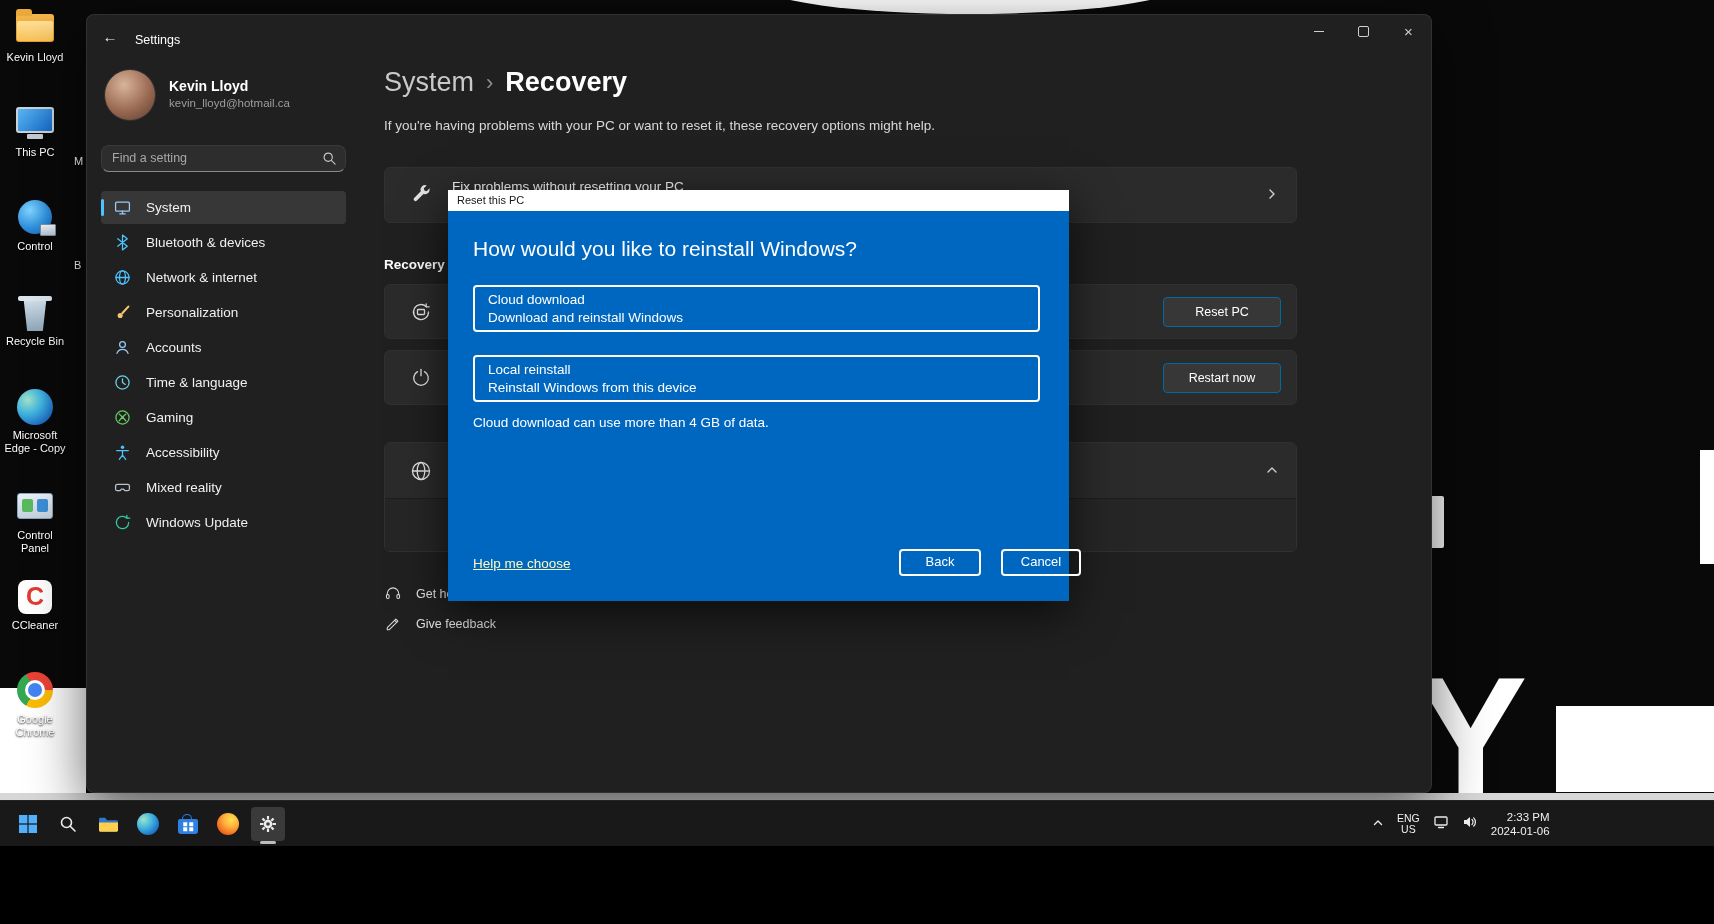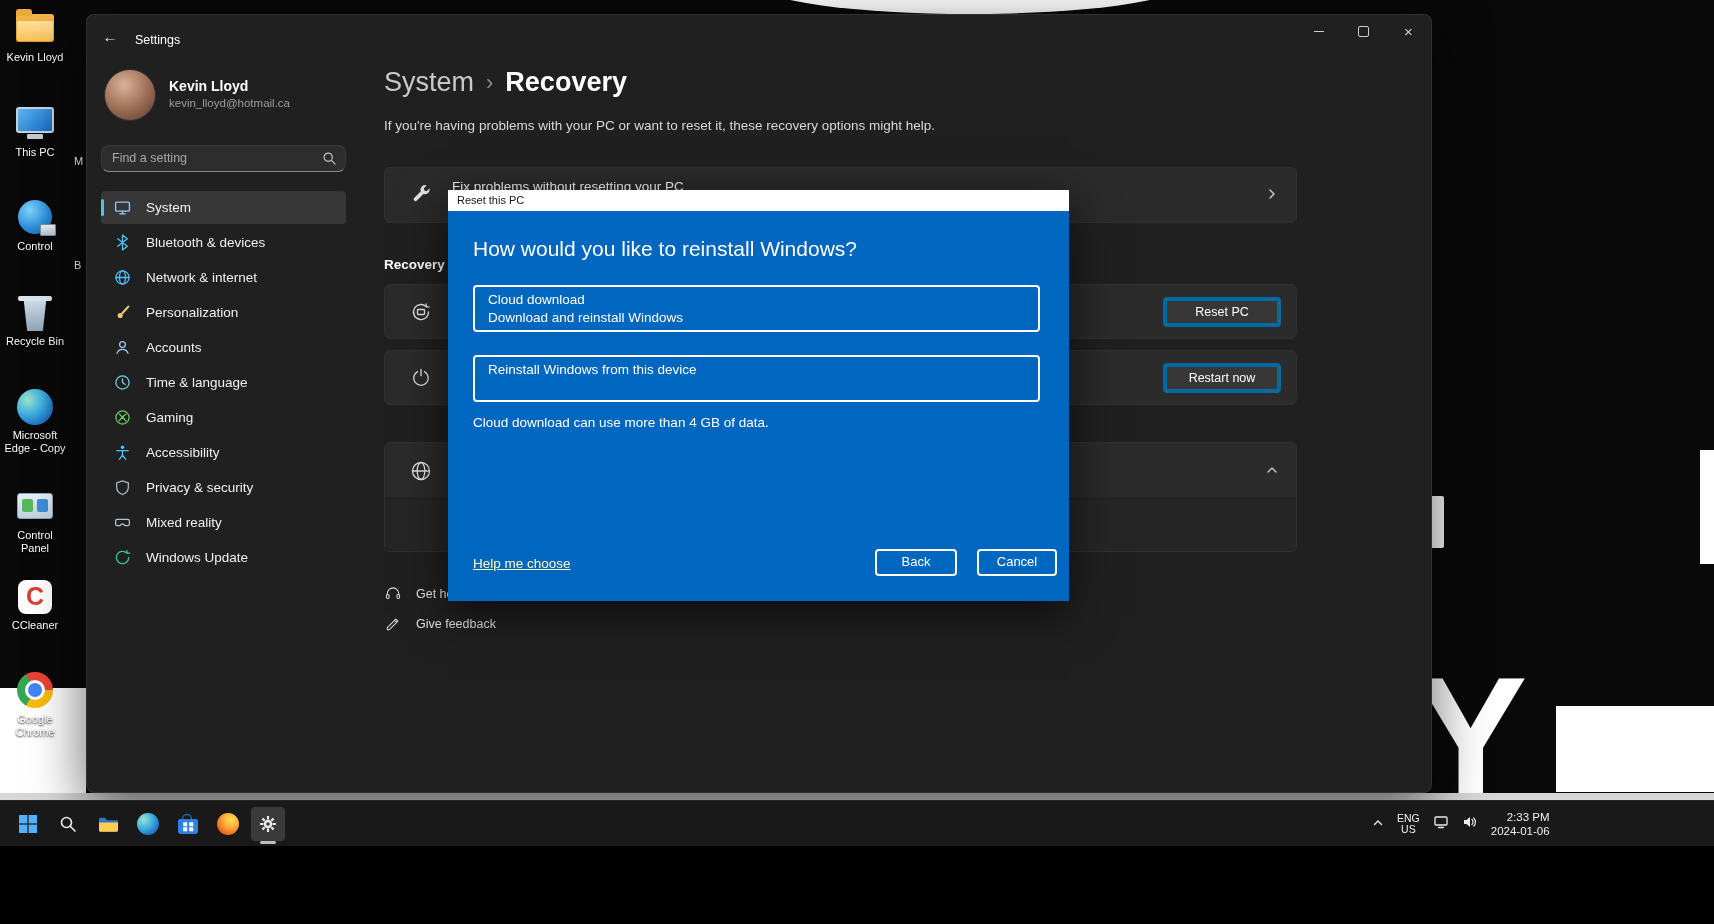--- a/index.html
+++ b/index.html
@@ -93,21 +93,21 @@
   .crumb-cur{font-size:27px;color:#fff;font-weight:600;}
   .intro{position:absolute;left:0;top:103px;font-size:13.5px;color:#d8d8d8;}
   .card{position:absolute;left:0;width:913px;background:#2b2b2b;border:1px solid #313131;border-radius:6px;
         box-sizing:border-box;display:flex;align-items:center;padding:0 16px 0 24px;gap:19px;overflow:hidden;}
   .card-icon{width:24px;height:24px;flex:0 0 auto;display:grid;place-items:center;}
   .card-icon svg{stroke:#e4e4e4;fill:none;stroke-width:1.3;stroke-linecap:round;stroke-linejoin:round;}
   .card-text{flex:1 1 auto;min-width:0;}
   .card-title{font-size:13.5px;color:#f2f2f2;white-space:nowrap;}
   .card-sub{font-size:12px;color:#9e9e9e;margin-top:3px;white-space:nowrap;}
   .section-label{position:absolute;left:0;top:242px;font-size:13.5px;font-weight:600;color:#fff;}
-  .btn{position:absolute;right:15px;top:12px;width:118px;height:30px;background:#373737;border:4px solid #0369a1;
+  .btn{position:absolute;right:15px;top:12px;width:118px;height:30px;background:#373737;border:1px solid #0369a1;
        border-radius:4px;color:#fff;font-size:12.5px;display:grid;place-items:center;box-sizing:border-box;}
   .chev{position:absolute;right:18px;top:50%;transform:translateY(-50%);}
   .expander{position:absolute;left:0;top:427px;width:913px;height:110px;border:1px solid #313131;border-radius:6px;
             box-sizing:border-box;overflow:hidden;}
   .exp-head{height:55px;background:#2b2b2b;display:flex;align-items:center;padding:0 16px 0 24px;gap:19px;position:relative;}
   .exp-body{height:55px;background:#262626;border-top:1px solid #1d1d1d;display:flex;align-items:center;padding-left:67px;box-sizing:border-box;}
   .weblink{font-size:12.5px;color:#8ab8e8;text-decoration:underline;white-space:nowrap;}
   .help-row{position:absolute;left:0;display:flex;align-items:center;gap:14px;}
   .help-row svg{stroke:#d9d9d9;fill:none;stroke-width:1.3;stroke-linecap:round;stroke-linejoin:round;}
   .help-label{font-size:12.5px;color:#e4e4e4;}
@@ -117,21 +117,21 @@
   .dlg-cap{height:21px;background:#fff;color:#161616;font-size:11px;line-height:21px;padding-left:9px;}
   .dlg-body{position:absolute;left:0;top:21px;right:0;bottom:0;background:#0067c0;}
   .dlg-head{position:absolute;left:25px;top:26px;font-size:21px;font-weight:400;color:#fff;}
   .dlg-opt{position:absolute;left:25px;width:567px;height:47px;border:2px solid #fff;border-radius:4px;
            box-sizing:border-box;padding:4px 13px;color:#fff;text-align:left;background:transparent;}
   .dlg-opt-title{font-size:13.5px;font-weight:400;line-height:18px;}
   .dlg-opt-sub{font-size:13.5px;line-height:18px;}
   .dlg-note{position:absolute;left:25px;top:204px;font-size:13.5px;color:#fff;}
   .dlg-help{position:absolute;left:25px;top:345px;font-size:13.5px;color:#fef9c3;text-decoration:underline;}
   .dlg-btn{position:absolute;top:338px;height:27px;border:2px solid #fff;border-radius:4px;background:transparent;
-           color:#fff;font-size:13px;line-height:22px;text-align:center;box-sizing:border-box;}
+           color:#fff;font-size:13px;line-height:22px;text-align:center;box-sizing:border-box;margin-left:24px;}
 
   
   .taskbar{position:absolute;left:0;top:800px;width:1714px;height:46px;background:#191919;
            border-top:1px solid rgba(255,255,255,.05);z-index:10;box-sizing:border-box;}
   .tb-group{position:absolute;left:8px;top:0;height:46px;display:flex;}
   .tb-btn{width:40px;height:46px;display:grid;place-items:center;position:relative;}
   .tb-btn.active .tb-wrap{background:#3a3a3a;border-radius:4px;}
   .tb-wrap{width:34px;height:34px;display:grid;place-items:center;}
   .tb-underline{position:absolute;bottom:3px;left:50%;transform:translateX(-50%);width:16px;height:3px;border-radius:2px;background:#bdbdbd;}
   .tb-edge{width:22px;height:22px;border-radius:50%;display:block;
@@ -312,28 +312,20 @@
         <div class="nav-item">
           <span class="nav-icon" style="color:#4cc2ff">
               <svg width="17" height="17" viewBox="0 0 16 16">
                 <circle cx="8" cy="3" r="1.6" fill="currentColor" stroke="none"></circle>
                 <path d="M2.5 6.2h11M8 6.2v4.2M8 10.4L5 14.5M8 10.4l3 4.1"></path>
               </svg>
             </span>
           <span class="nav-label">Accessibility</span>
         </div>
         <div class="nav-item">
-          <span class="nav-icon" style="color:#a8b6c6">
-              <svg width="17" height="17" viewBox="0 0 16 16">
-                <path d="M8 1.8l5.5 1.9v4.1c0 3.4-2.3 5.7-5.5 6.8-3.2-1.1-5.5-3.4-5.5-6.8V3.7z"></path>
-              </svg>
-            </span>
-          <span class="nav-label">Privacy &amp; security</span>
-        </div>
-        <div class="nav-item">
           <span class="nav-icon" style="color:#b9c4cf">
               <svg width="17" height="17" viewBox="0 0 16 16">
                 <path d="M3.2 5h9.6A1.7 1.7 0 0 1 14.5 6.7v2.6A1.7 1.7 0 0 1 12.8 11h-2.3L9 9.6H7L5.5 11H3.2A1.7 1.7 0 0 1 1.5 9.3V6.7A1.7 1.7 0 0 1 3.2 5z"></path>
               </svg>
             </span>
           <span class="nav-label">Mixed reality</span>
         </div>
         <div class="nav-item">
           <span class="nav-icon" style="color:#35c79f">
               <svg width="17" height="17" viewBox="0 0 16 16">
@@ -442,20 +434,21 @@
   <div class="dlg">
     <div class="dlg-cap">Reset this PC</div>
     <div class="dlg-body">
       <div class="dlg-head">How would you like to reinstall Windows?</div>
 
       <div class="dlg-opt" style="top:74px">
         <div class="dlg-opt-title">Cloud download</div>
         <div class="dlg-opt-sub">Download and reinstall Windows</div>
       </div>
       <div class="dlg-opt" style="top:144px">
+        <div class="dlg-opt-title">Local reinstall</div>
         <div class="dlg-opt-sub">Reinstall Windows from this device</div>
       </div>
 
       <div class="dlg-note">Cloud download can use more than 4 GB of data.</div>
       <div class="dlg-help">Help me choose</div>
       <div class="dlg-btn" style="left:427px;width:82px">Back</div>
       <div class="dlg-btn" style="left:529px;width:80px">Cancel</div>
     </div>
   </div>
 

